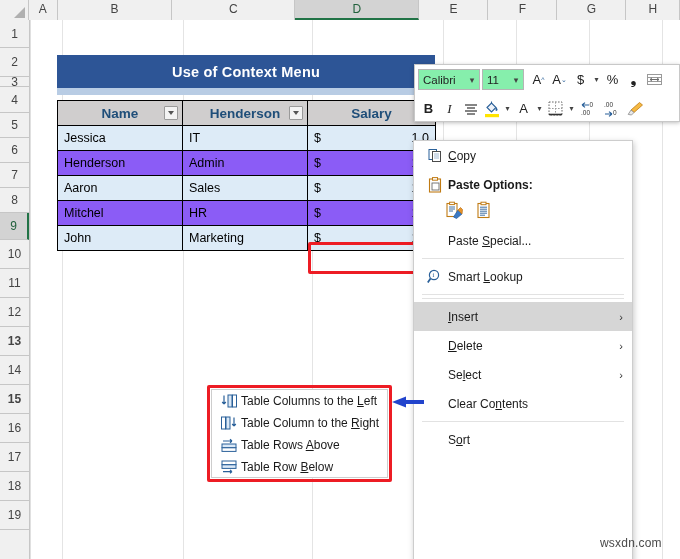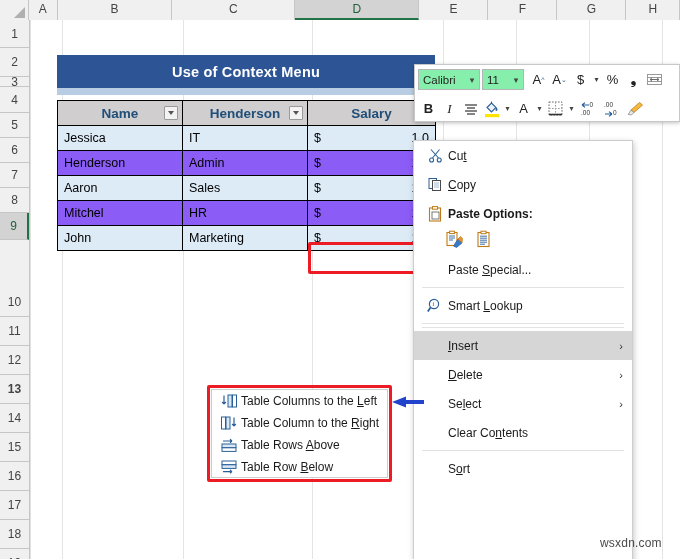--- a/index.html
+++ b/index.html
@@ -234,36 +234,36 @@
       </div>
       <div class="row-cell" style="height: 25px;">
         <span>7</span>
       </div>
       <div class="row-cell" style="height: 25px;">
         <span>8</span>
       </div>
       <div class="row-cell sel" style="height: 27px;">
         <span>9</span>
       </div>
-      <div class="row-cell" style="height: 29px; margin-top: 48px;">
+      <div class="row-cell" style="height: 29px;">
         <span>10</span>
       </div>
       <div class="row-cell" style="height: 29px;">
         <span>11</span>
       </div>
       <div class="row-cell" style="height: 29px;">
         <span>12</span>
       </div>
       <div class="row-cell" style="height: 29px; font-weight: bold;">
         <span>13</span>
       </div>
       <div class="row-cell" style="height: 29px;">
         <span>14</span>
       </div>
-      <div class="row-cell" style="height: 29px;">
+      <div class="row-cell" style="height: 29px; font-weight: bold;">
         <span>15</span>
       </div>
       <div class="row-cell" style="height: 29px;">
         <span>16</span>
       </div>
       <div class="row-cell" style="height: 29px;">
         <span>17</span>
       </div>
       <div class="row-cell" style="height: 29px;">
         <span>18</span>
@@ -424,34 +424,20 @@
         </svg>
       </div>
     </div>
   </div>
 
   <div class="ctx-menu">
     <div id="ctx-items">
         <div class="ctx-item">
           <span class="ic">
             <svg width="15" height="15" viewBox="0 0 15 15">
-              <g stroke="#2a6099" stroke-width="1.1" fill="none">
-                <line x1="3" y1="1.5" x2="10.5" y2="10"></line>
-                <line x1="11.5" y1="1.5" x2="4.5" y2="10"></line>
-                <circle cx="3.6" cy="12" r="2"></circle>
-                <circle cx="11.2" cy="12" r="2"></circle>
-              </g>
-            </svg>
-          </span>
-          <span class="lb">Cu<span class="u">t</span></span>
-          <span class="ar"></span>
-        </div>
-        <div class="ctx-item">
-          <span class="ic">
-            <svg width="15" height="15" viewBox="0 0 15 15">
               <rect x="1" y="1.5" width="7.5" height="10" fill="#fff" stroke="#2a6099" stroke-width="1"></rect>
               <rect x="4.5" y="3.5" width="8" height="10" fill="#fff" stroke="#4a4a4a" stroke-width="1"></rect>
               <g stroke="#8aa8c8" stroke-width=".8">
                 <line x1="6" y1="6" x2="11" y2="6"></line>
                 <line x1="6" y1="8" x2="11" y2="8"></line>
                 <line x1="6" y1="10" x2="11" y2="10"></line>
               </g>
             </svg>
           </span>
           <span class="lb"><span class="u">C</span>opy</span>

